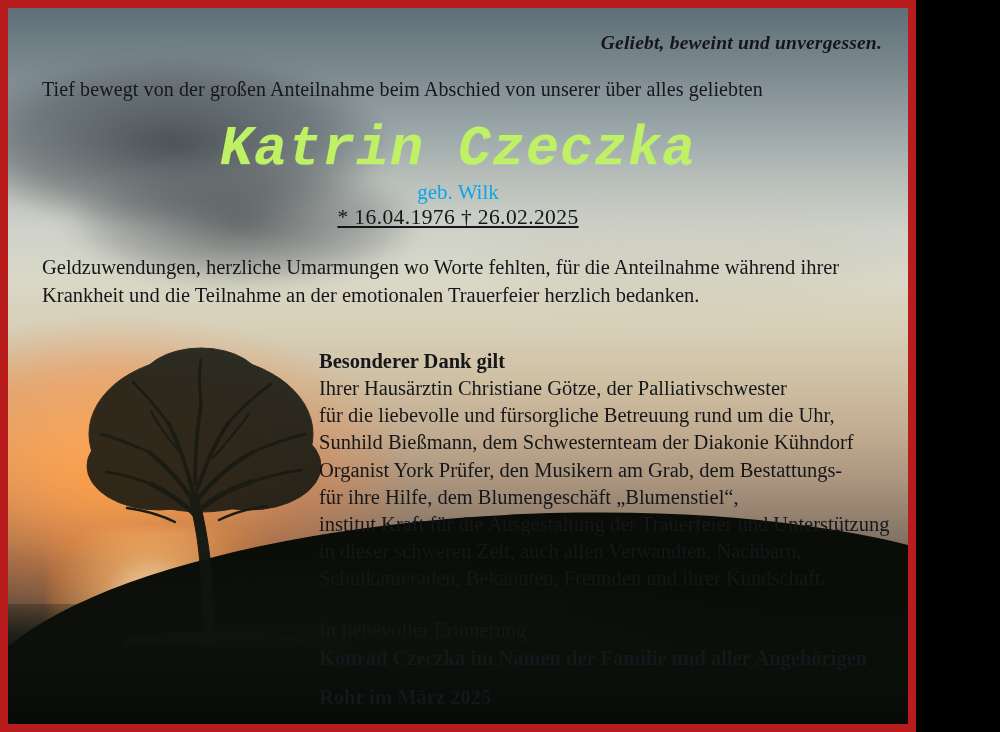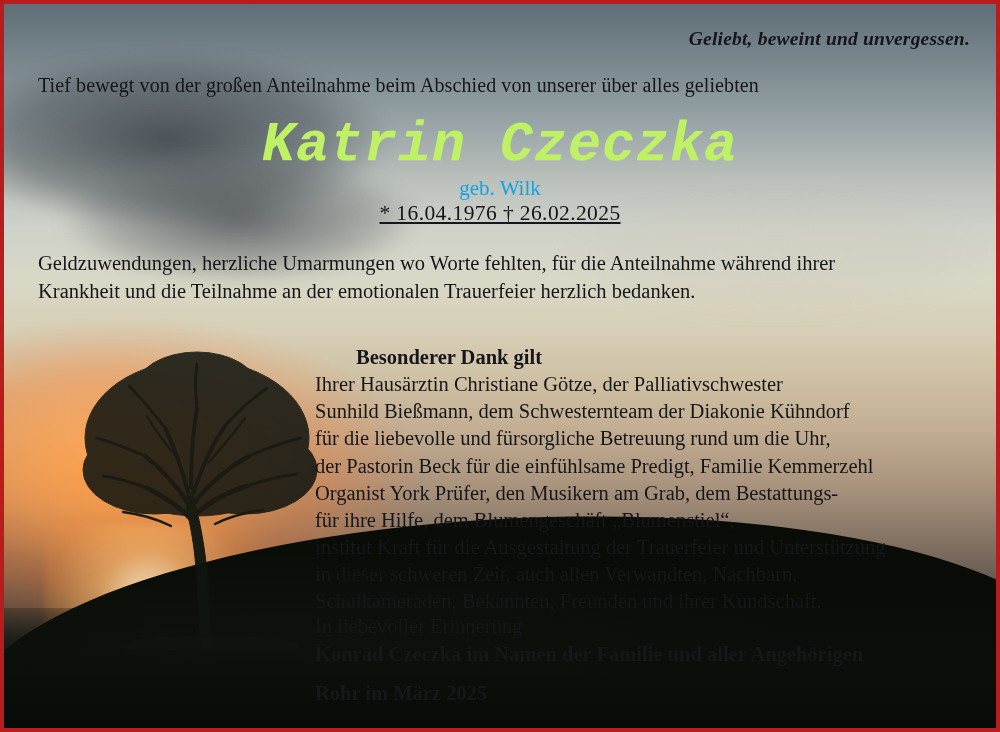--- a/index.html
+++ b/index.html
@@ -8,24 +8,24 @@
     background: #000;
   }
   body {
     width: 1000px;
     height: 732px;
     overflow: hidden;
     font-family: "Liberation Serif", serif;
   }
   #card {
     position: relative;
-    width: 1000px;
+    width: 916px;
     height: 732px;
     box-sizing: border-box;
-    border: 4px solid #b91c1c;
+    border: 8px solid #b91c1c;
     overflow: hidden;
   }
   
   #bg {
     position: absolute;
     inset: 0;
     background:
       radial-gradient(ellipse 420px 230px at 12% 66%, rgba(255,150,60,0.85) 0%, rgba(255,120,40,0.35) 45%, rgba(255,120,40,0) 72%),
       radial-gradient(ellipse 260px 140px at 10% 62%, rgba(255,220,150,0.75) 0%, rgba(255,190,110,0.15) 60%, rgba(255,190,110,0) 80%),
       linear-gradient(180deg,
@@ -167,21 +167,20 @@
     position: absolute;
     left: 311px;
     top: 340px;
     width: 670px;
     font-size: 20.5px;
     line-height: 1.325;
     color: #15171a;
   }
   .thanks-title {
     font-weight: 700;
-    margin-left: 41px;
   }
   .closing {
     position: absolute;
     left: 311px;
     top: 609px;
     width: 670px;
     font-size: 20.5px;
     line-height: 1.36;
     color: #15171a;
   }
@@ -257,23 +256,22 @@
     <div class="dates">* 16.04.1976   † 26.02.2025</div>
 
     <div class="body-para">
       <span class="line">Geldzuwendungen, herzliche Umarmungen wo Worte fehlten, für die Anteilnahme während ihrer</span>
       <span class="line">Krankheit und die Teilnahme an der emotionalen Trauerfeier herzlich bedanken.</span>
     </div>
 
     <div class="thanks-block">
       <span class="line thanks-title">Besonderer Dank gilt</span>
       <span class="line">Ihrer Hausärztin  Christiane Götze, der Palliativschwester</span>
+      <span class="line">für die liebevolle und fürsorgliche Betreuung rund um die Uhr,</span>
       <span class="line">Sunhild Bießmann, dem Schwesternteam der Diakonie Kühndorf</span>
-      <span class="line">für die liebevolle und fürsorgliche Betreuung rund um die Uhr,</span>
-      <span class="line">der Pastorin Beck für die einfühlsame Predigt, Familie Kemmerzehl</span>
       <span class="line">Organist York Prüfer, den Musikern am Grab, dem Bestattungs-</span>
       <span class="line">für ihre Hilfe, dem Blumengeschäft „Blumenstiel“,</span>
       <span class="line">institut Kraft für die Ausgestaltung der Trauerfeier und Unterstützung</span>
       <span class="line">in dieser schweren Zeit, auch allen Verwandten, Nachbarn,</span>
       <span class="line">Schulkameraden, Bekannten, Freunden und ihrer Kundschaft.</span>
     </div>
 
     <div class="closing">
       <span class="line">In liebevoller Erinnerung</span>
       <span class="line bold">Konrad Czeczka im Namen der Familie und aller Angehörigen</span>

